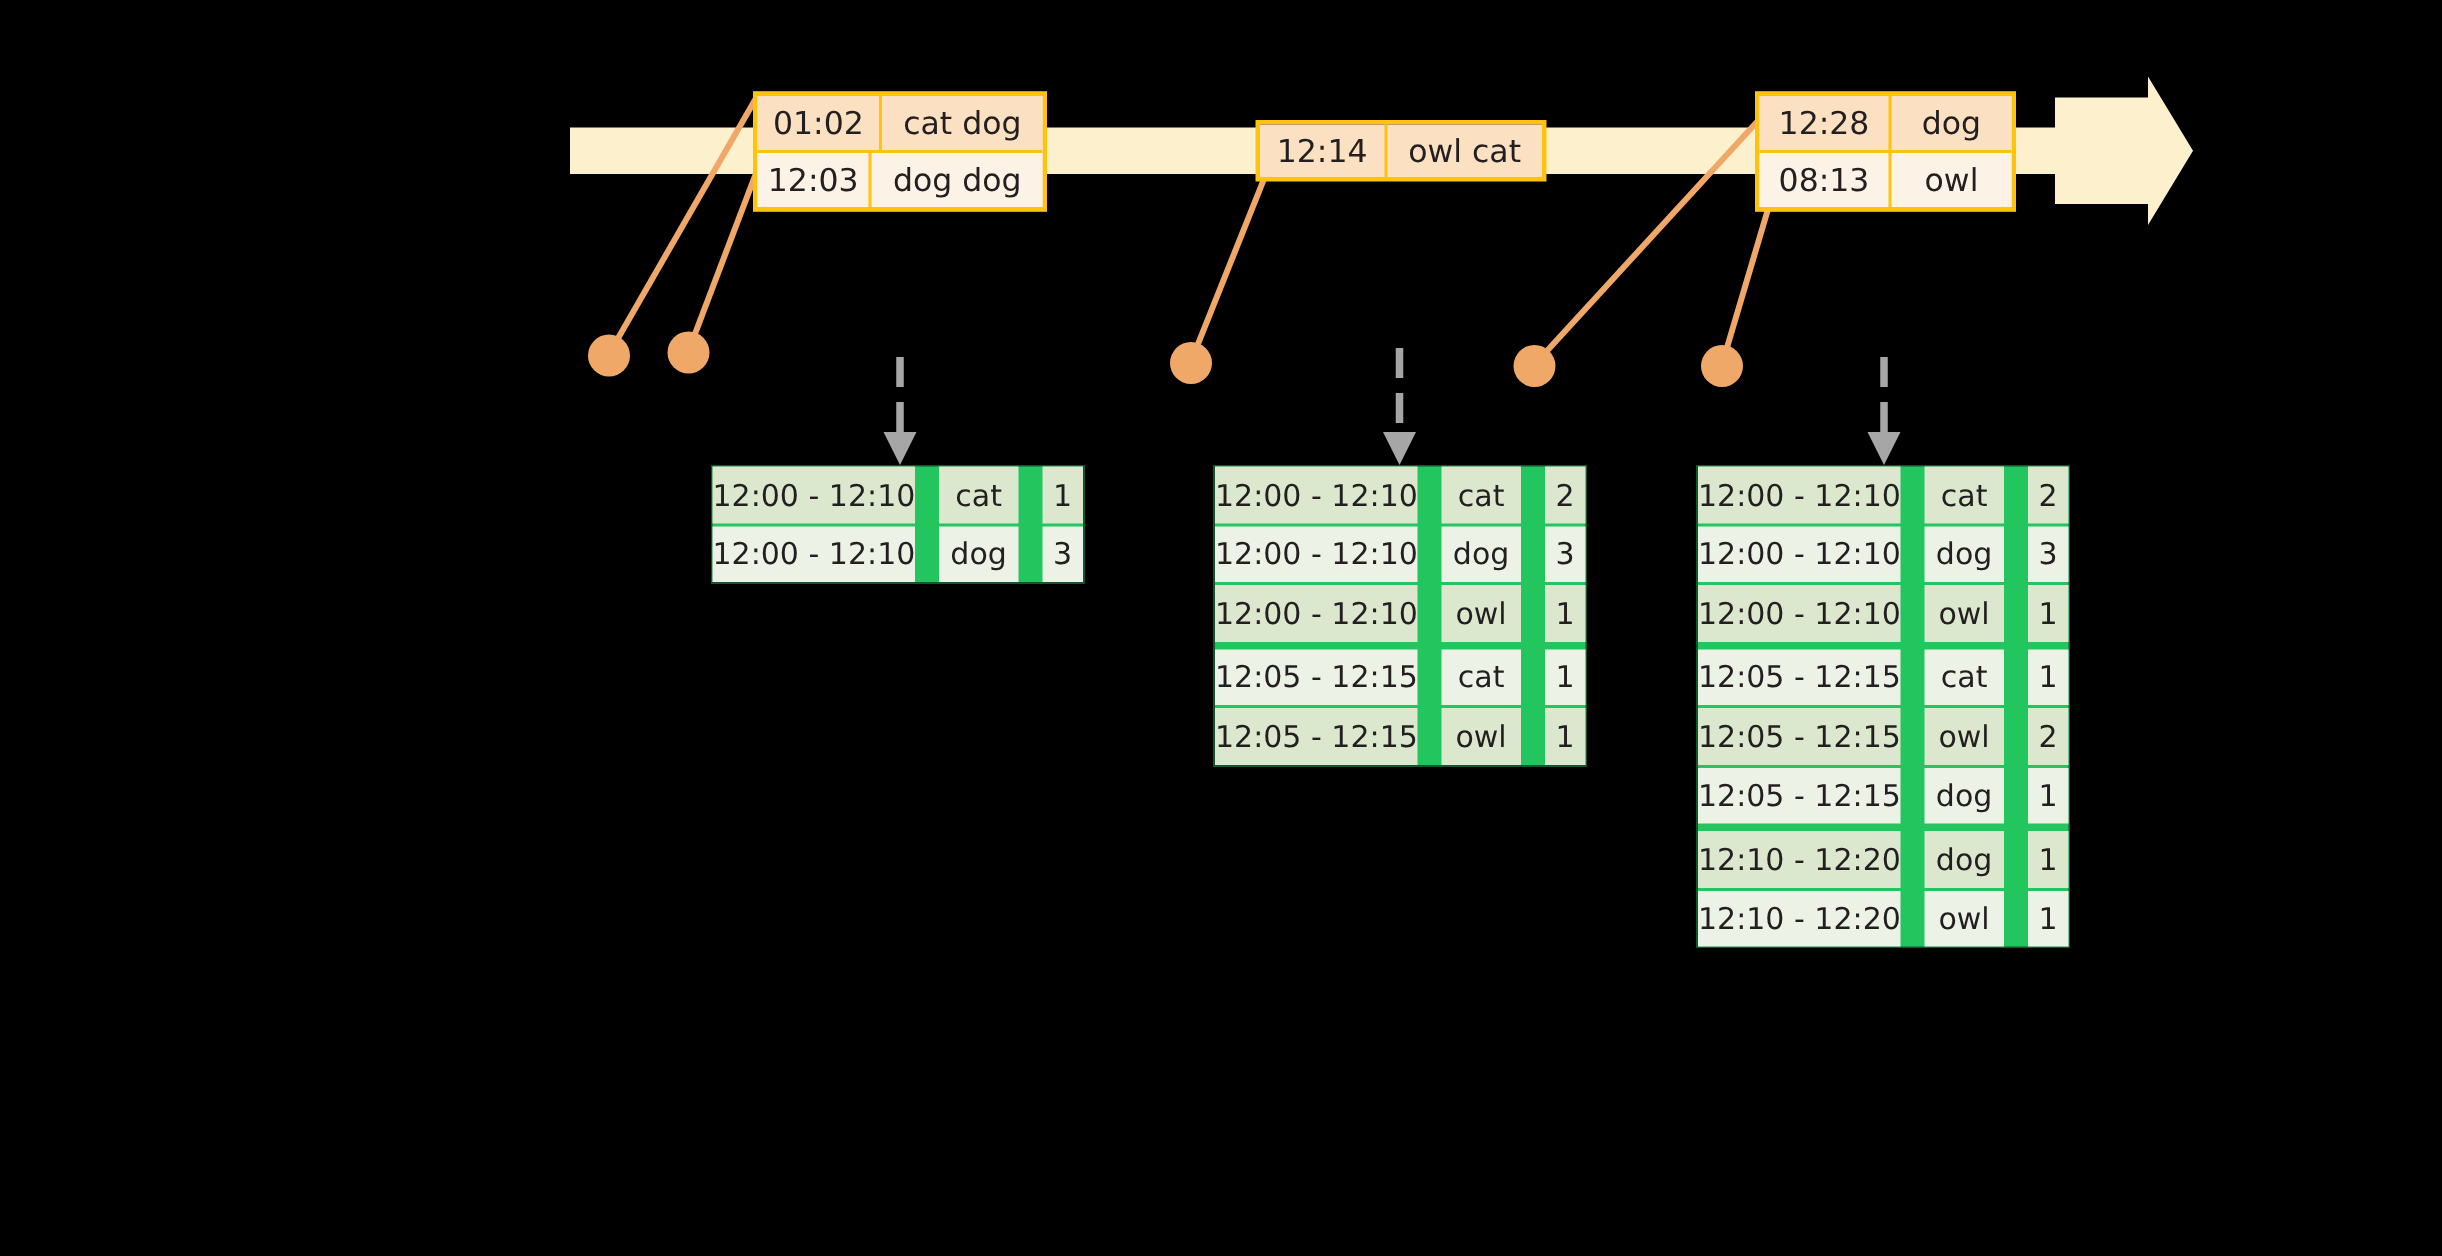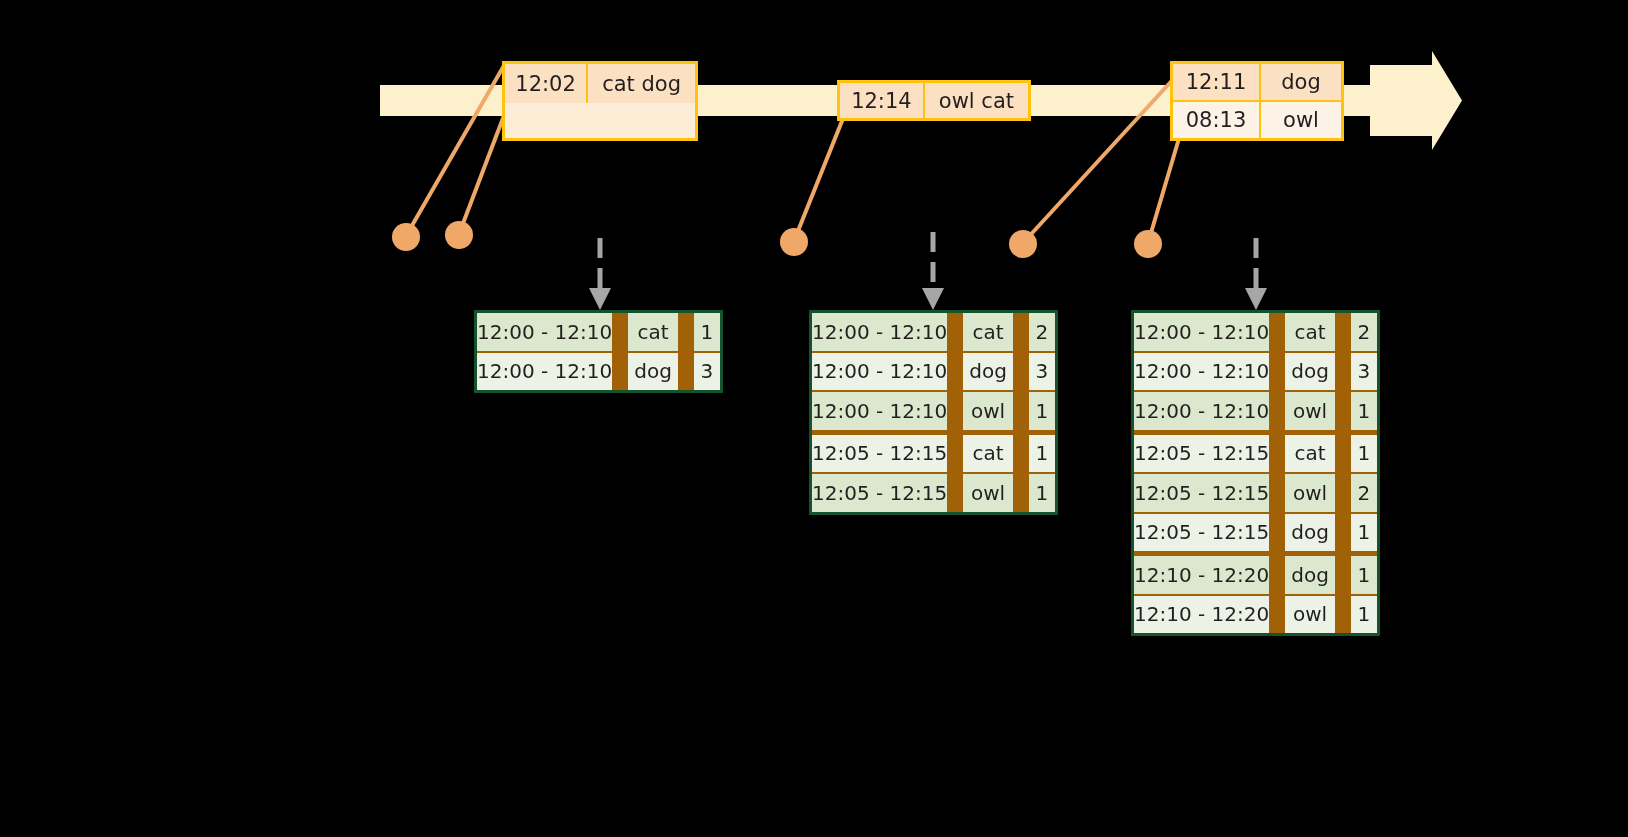--- a/index.html
+++ b/index.html
@@ -70,23 +70,23 @@
     justify-content: center;
     font-size: 21px;
     color: #231f20;
     padding: 0 14px;
     white-space: nowrap;
   }
 
   
   .result-table {
     position: absolute;
-    border: 3px solid #14532d;
-    box-sizing: border-box;
-    background: #a16207;
+    border: 1px solid #14532d;
+    box-sizing: border-box;
+    background: #22c55e;
     display: flex;
     flex-direction: column;
   }
   .rt-row {
     display: flex;
     flex-direction: row;
     height: 37.5px;
     box-sizing: border-box;
   }
   .rt-row + .rt-row { margin-top: 2px; }
@@ -139,35 +139,39 @@
       <polygon points="922,288 944,288 933,310" fill="#a6a6a6"></polygon>
     </g>
     <g>
       <line x1="1256" y1="238" x2="1256" y2="292" stroke="#a6a6a6" stroke-width="5" stroke-dasharray="20,10"></line>
       <polygon points="1245,288 1267,288 1256,310" fill="#a6a6a6"></polygon>
     </g>
   </svg>
 
   <div class="event-box" style="left:502px; top:61px; width:196px; height:80px;">
     <div class="event-row r0">
-      <div class="event-time">12:02</div>
+      <div class="event-time">01:02</div>
       <div class="event-vals">cat dog</div>
+    </div>
+    <div class="event-row r1">
+      <div class="event-time">12:03</div>
+      <div class="event-vals">dog dog</div>
     </div>
   </div>
 
   <div class="event-box" style="left:837px; top:80px; width:194px; height:41px;">
     <div class="event-row r0" style="height:35px;">
       <div class="event-time">12:14</div>
       <div class="event-vals">owl cat</div>
     </div>
   </div>
 
   <div class="event-box" style="left:1170px; top:61px; width:174px; height:80px;">
     <div class="event-row r0">
-      <div class="event-time">12:11</div>
+      <div class="event-time">12:28</div>
       <div class="event-vals">dog</div>
     </div>
     <div class="event-row r1">
       <div class="event-time">08:13</div>
       <div class="event-vals">owl</div>
     </div>
   </div>
 
   <div class="result-table" id="result-table-1" style="left:474px; top:310px; width:249px;">
       <div class="rt-row shade-a">

